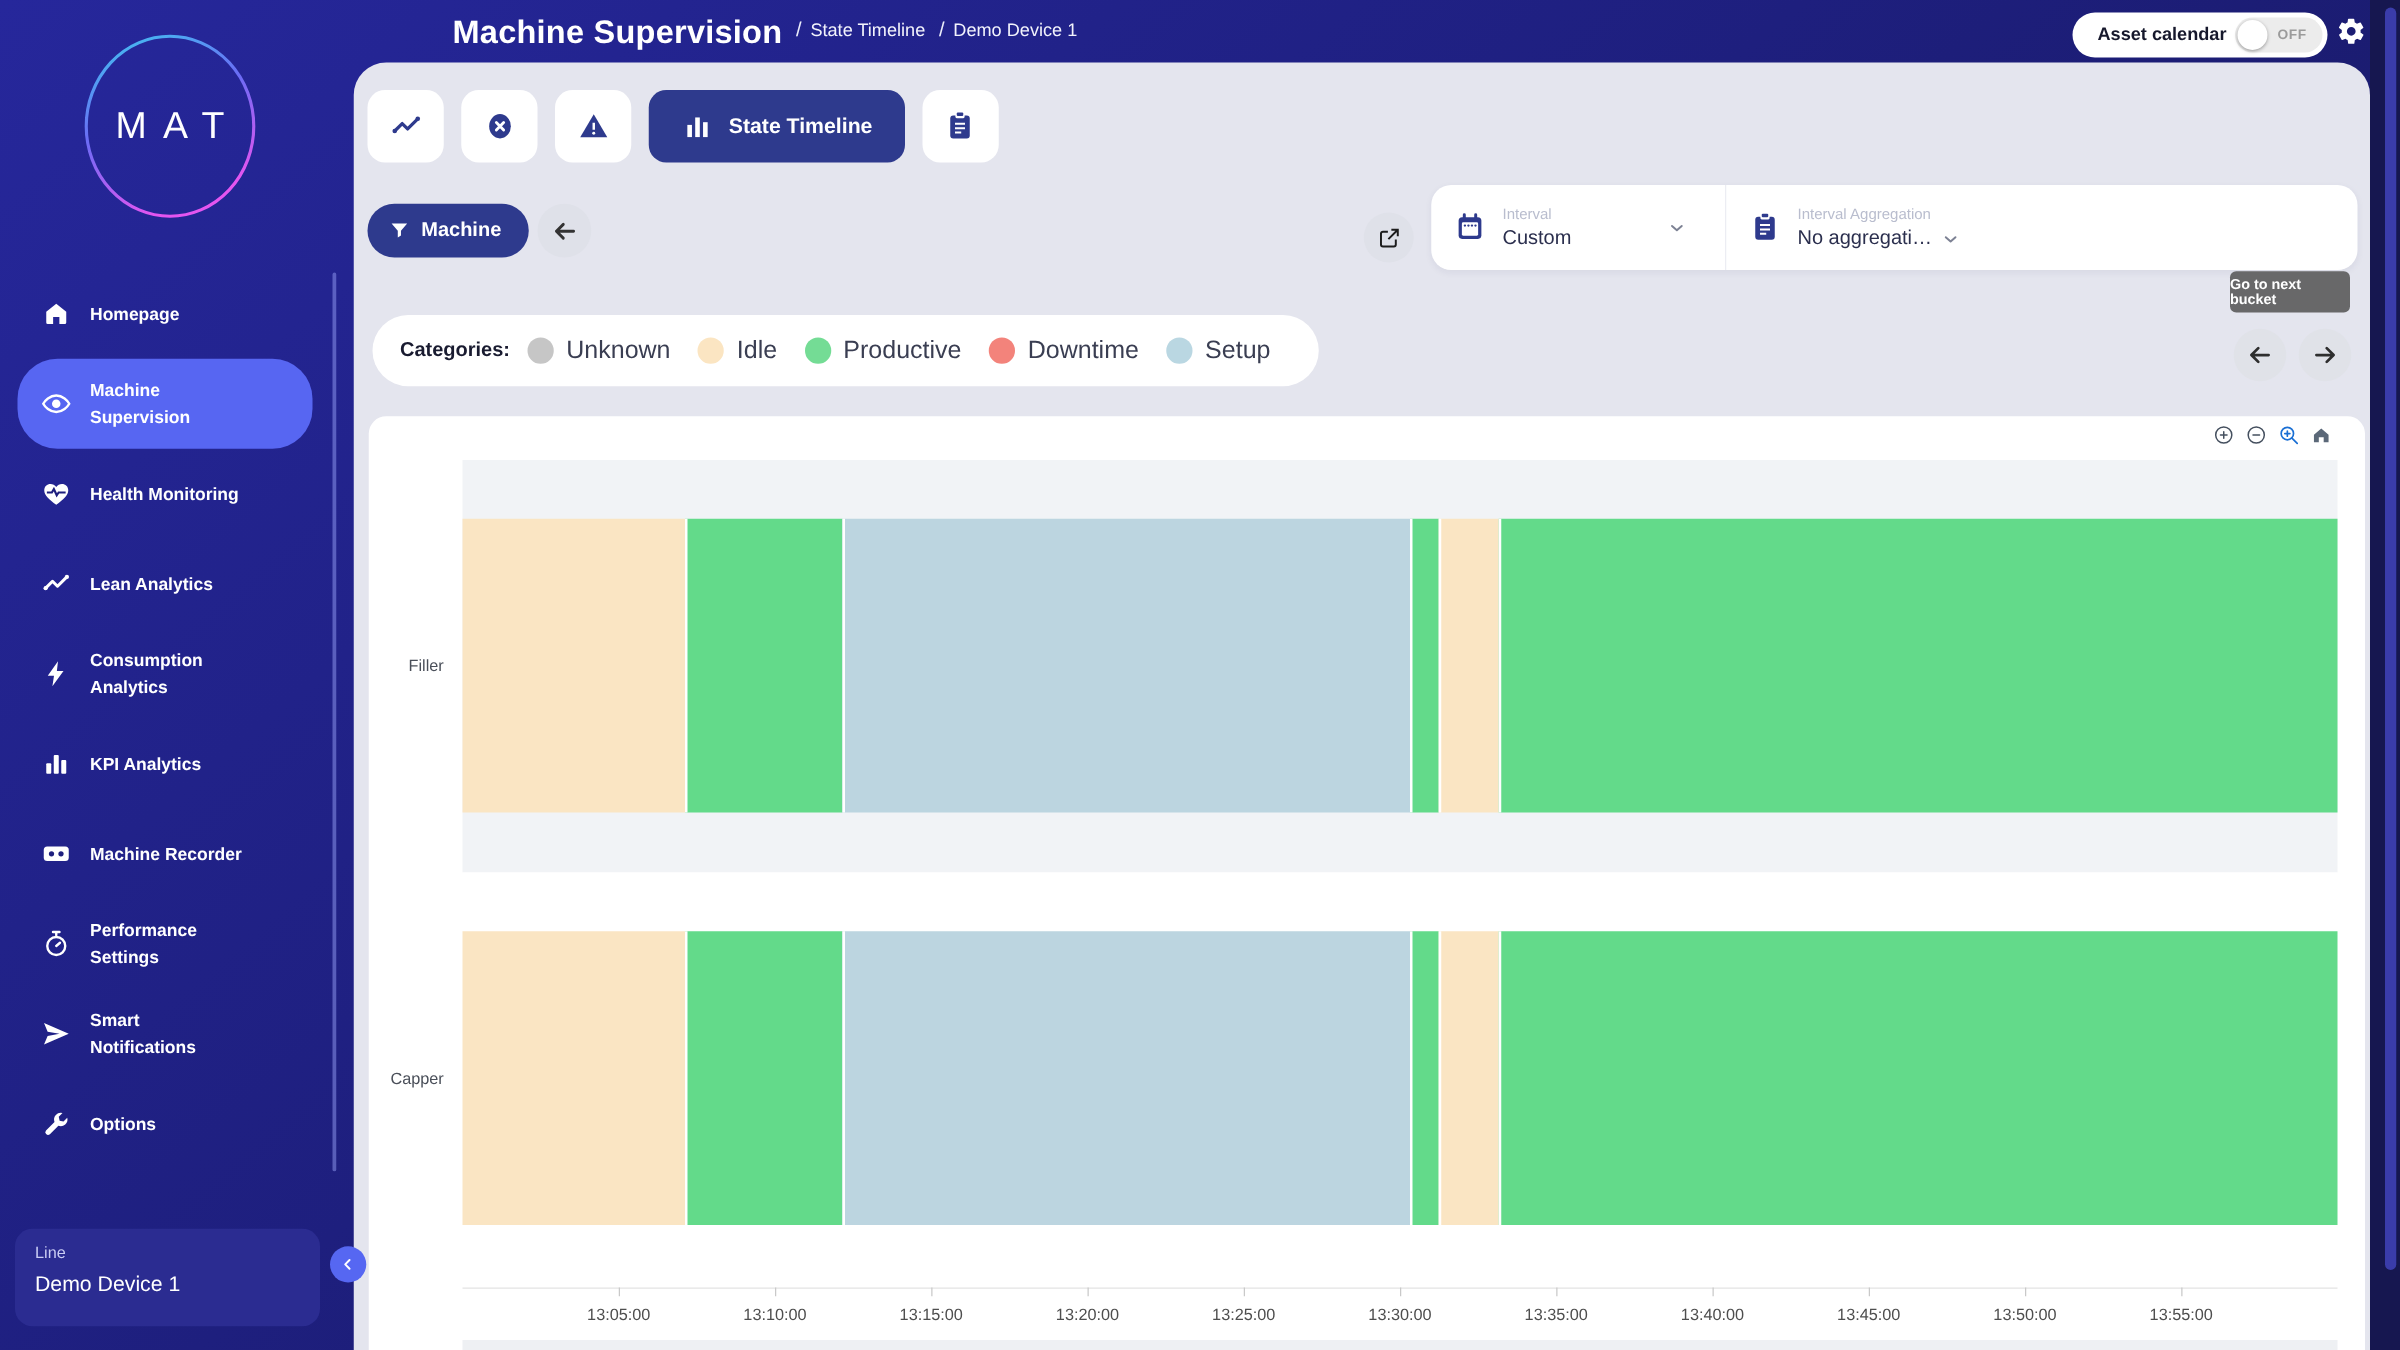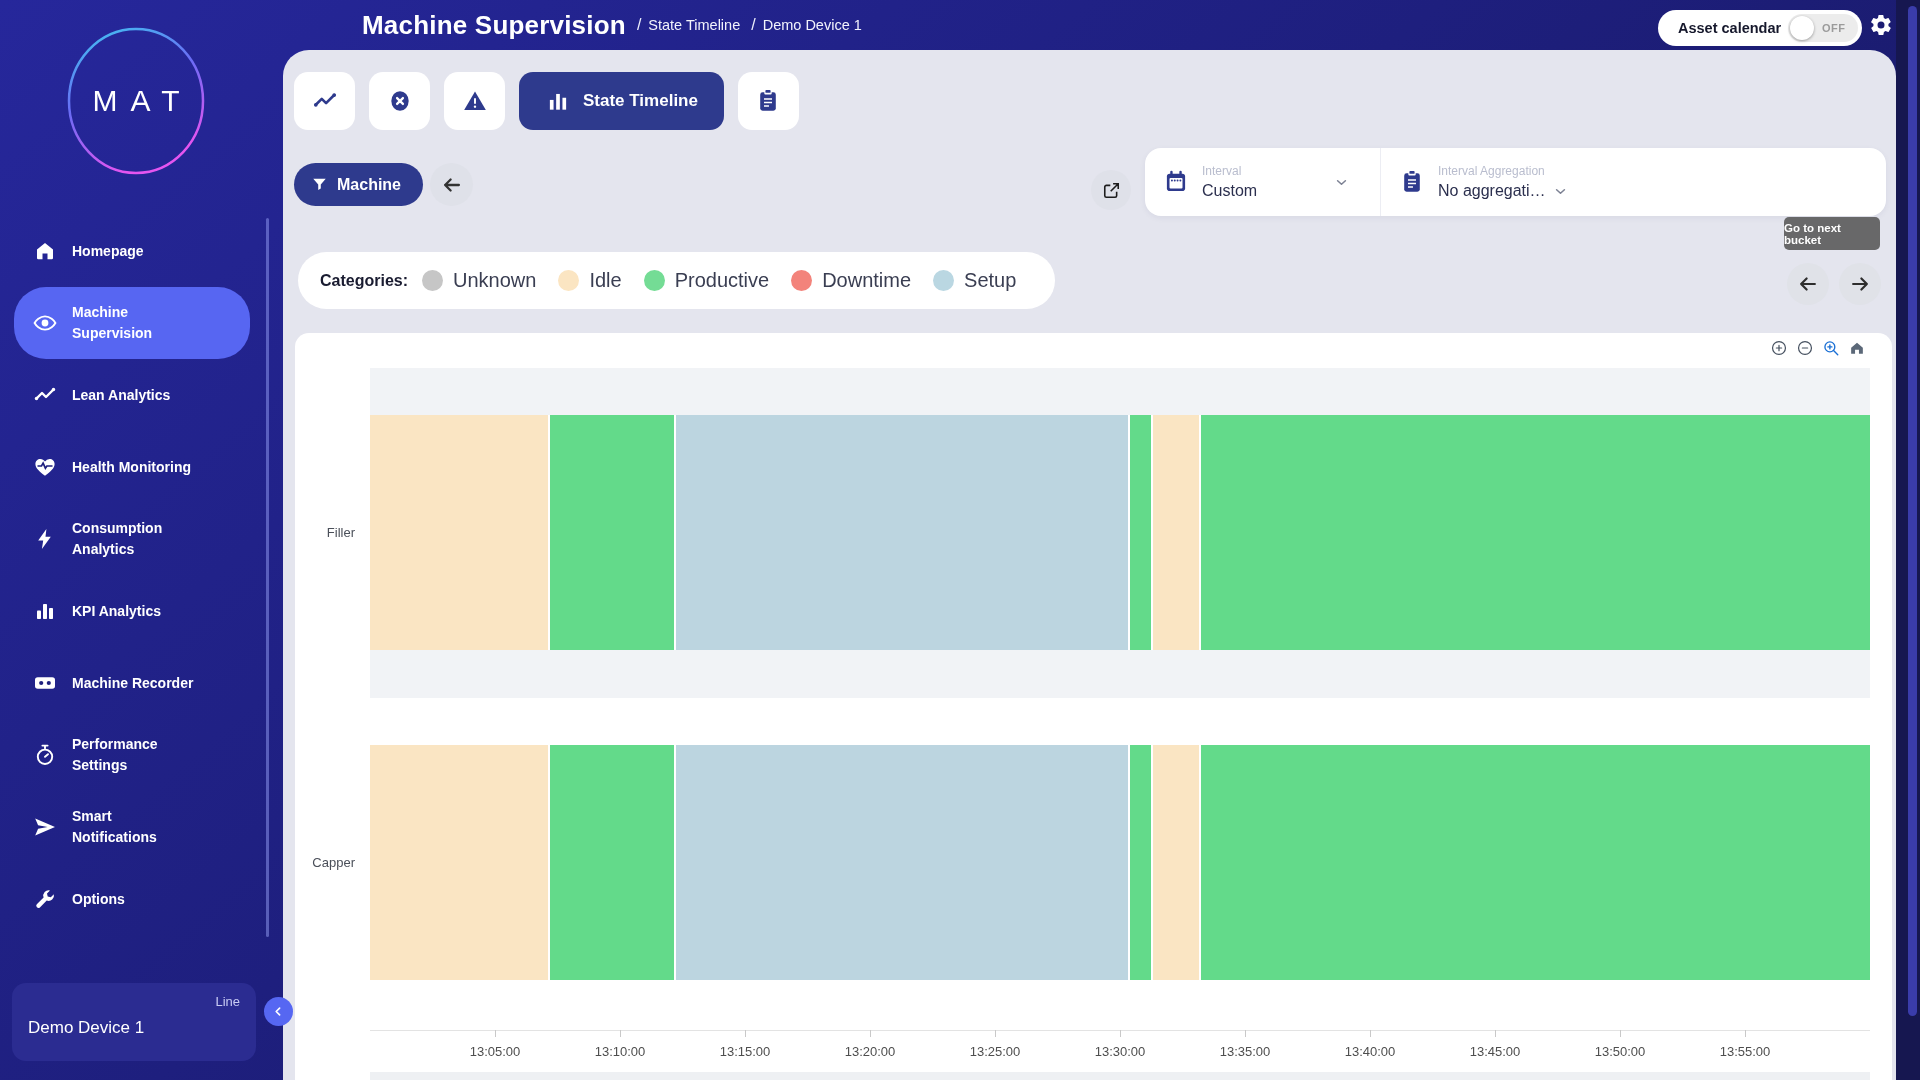--- a/index.html
+++ b/index.html
@@ -23,21 +23,21 @@
   .nav { position:absolute; top:215px; left:0; width:270px; }
   .nav-item { height:72px; display:flex; align-items:center; margin:0 20px 0 14px; padding-left:19px;
     border-radius:32px; cursor:pointer; }
   .nav-item.active { background:#5766f2; }
   .nav-item .ico { width:24px; height:24px; flex:0 0 24px; margin-right:15px; color:#fff; }
   .nav-item .lbl { font-size:14px; font-weight:700; line-height:21px; max-width:156px; white-space:pre-line; }
   .nav-scroll { position:absolute; left:266px; top:218px; width:3px; height:719px;
     background:rgba(160,170,255,.45); border-radius:2px; }
   .side-footer { position:absolute; left:12px; top:983px; width:244px; height:78px;
     background:#2b2c91; border-radius:14px; padding:11px 16px; }
-  .side-footer .l1 { font-size:13px; color:#c9ccf4;text-align:right; }
+  .side-footer .l1 { font-size:13px; color:#c9ccf4; }
   .side-footer .l2 { font-size:17px; color:#fff; margin-top:9px; }
   .collapse-btn { position:absolute; left:264px; top:997px; width:29px; height:29px; border-radius:50%;
     background:#5667f2; display:flex; align-items:center; justify-content:center; z-index:6; cursor:pointer; }
   .collapse-btn svg { width:15px; height:15px; color:#fff; }
 
   
   .header-row { position:absolute; left:362px; top:0; height:50px; display:flex; align-items:center; }
   .page-title { font-size:26px; font-weight:700; letter-spacing:.2px; }
   .crumb-sep { font-size:16px; margin:0 7px 0 11px; color:#eceefb; }
   .crumb { font-size:14.5px; font-weight:400; color:#f2f3fc; }
@@ -146,32 +146,32 @@
       <div class="nav-item active">
         <svg class="ico" viewBox="0 0 24 24">
           <path fill="none" stroke="currentColor" stroke-width="1.9" d="M12 5.4C6.8 5.4 2.9 9.6 1.6 12c1.3 2.4 5.2 6.6 10.4 6.6S21.1 14.4 22.4 12C21.1 9.6 17.2 5.4 12 5.4z"></path>
           <circle fill="currentColor" cx="12" cy="12" r="3.4"></circle>
         </svg>
         <span class="lbl">Machine
 Supervision</span>
       </div>
       <div class="nav-item">
         <svg class="ico" viewBox="0 0 24 24">
+          <path fill="currentColor" d="M12 20.8C6.4 16.6 2.4 13.2 2.4 9.1c0-3 2.3-5 5-5 1.8 0 3.5.9 4.6 2.5a5.6 5.6 0 0 1 4.6-2.5c2.7 0 5 2 5 5 0 4.1-4 7.5-9.6 11.7z"></path>
+          <path fill="none" stroke="#1e1f7e" stroke-width="1.7" d="M4.5 11h4l1.6-2.8 2.3 5 1.5-2.2h5.6"></path>
+        </svg>
+        <span class="lbl">Health Monitoring</span>
+      </div>
+      <div class="nav-item">
+        <svg class="ico" viewBox="0 0 24 24">
           <path fill="none" stroke="currentColor" stroke-width="2.4" stroke-linecap="round" stroke-linejoin="round" d="M3.5 15.5 9 10l4 4 7.5-7.5"></path>
           <circle fill="currentColor" cx="3.5" cy="15.5" r="1.7"></circle>
           <circle fill="currentColor" cx="20.5" cy="6.5" r="1.7"></circle>
         </svg>
         <span class="lbl">Lean Analytics</span>
-      </div>
-      <div class="nav-item">
-        <svg class="ico" viewBox="0 0 24 24">
-          <path fill="currentColor" d="M12 20.8C6.4 16.6 2.4 13.2 2.4 9.1c0-3 2.3-5 5-5 1.8 0 3.5.9 4.6 2.5a5.6 5.6 0 0 1 4.6-2.5c2.7 0 5 2 5 5 0 4.1-4 7.5-9.6 11.7z"></path>
-          <path fill="none" stroke="#1e1f7e" stroke-width="1.7" d="M4.5 11h4l1.6-2.8 2.3 5 1.5-2.2h5.6"></path>
-        </svg>
-        <span class="lbl">Health Monitoring</span>
       </div>
       <div class="nav-item">
         <svg class="ico" viewBox="0 0 24 24">
           <path fill="currentColor" d="M13.4 2 5.2 13.6h5l-1.3 8.4 8.9-12.3h-5.3z"></path>
         </svg>
         <span class="lbl">Consumption
 Analytics</span>
       </div>
       <div class="nav-item">
         <svg class="ico" viewBox="0 0 24 24">

